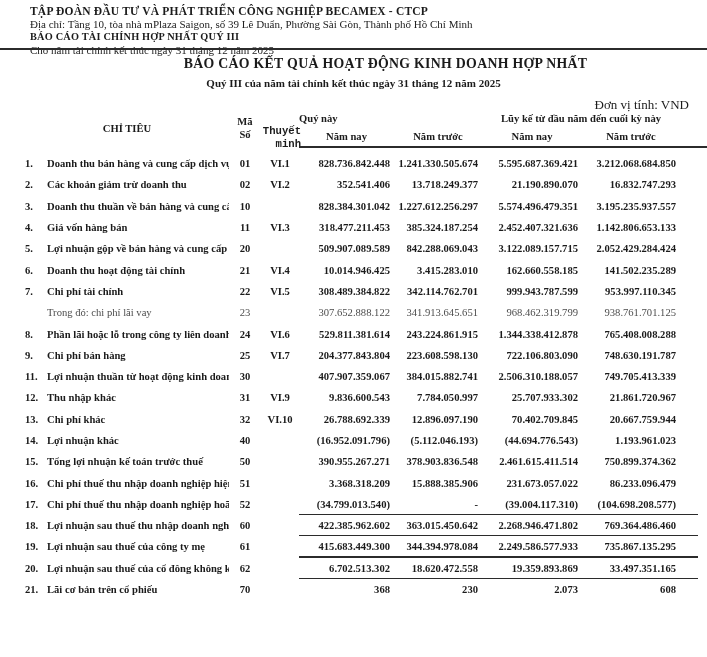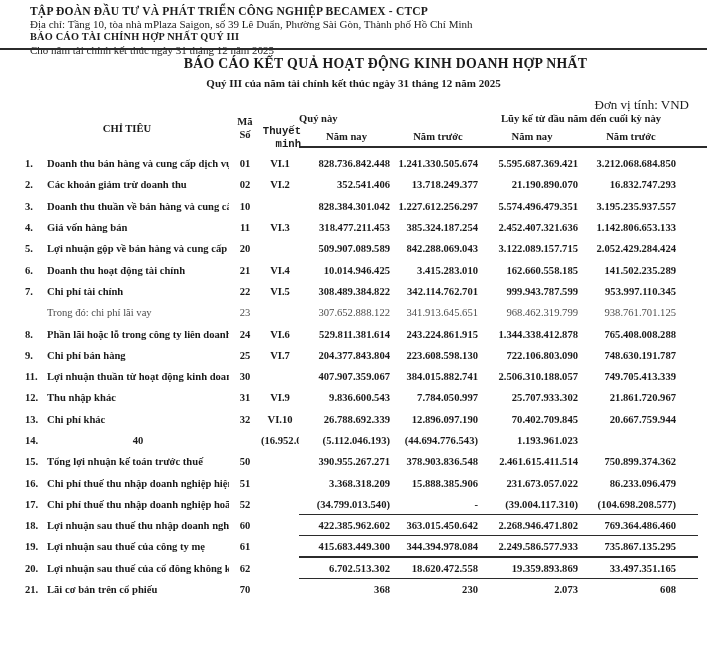--- a/index.html
+++ b/index.html
@@ -227,20 +227,21 @@
       <div class="c c-code">32</div>
       <div class="c c-note">VI.10</div>
       <div class="c num">26.788.692.339</div>
       <div class="c num">12.896.097.190</div>
       <div class="c num">70.402.709.845</div>
       <div class="c num">20.667.759.944</div>
     </div>
 
     <div class="row">
       <div class="c c-no">14.</div>
+      <div class="c c-label">Lợi nhuận khác</div>
       <div class="c c-code">40</div>
       <div class="c c-note"></div>
       <div class="c num">(16.952.091.796)</div>
       <div class="c num">(5.112.046.193)</div>
       <div class="c num">(44.694.776.543)</div>
       <div class="c num">1.193.961.023</div>
     </div>
 
     <div class="row">
       <div class="c c-no">15.</div>

